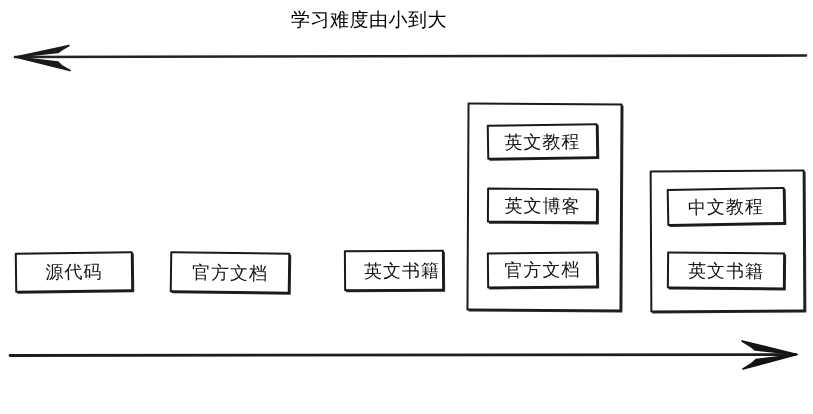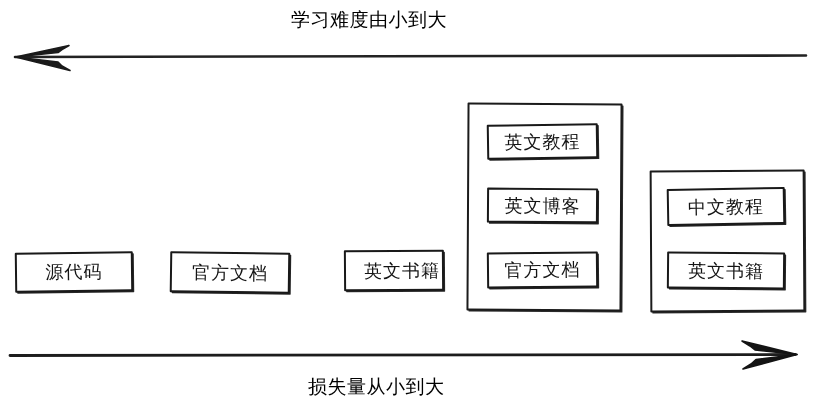--- a/index.html
+++ b/index.html
@@ -135,15 +135,14 @@
   <div class="node-box" id="node-chinese-blog">
     <span class="node-label">英文书籍</span>
   </div>
 
   <svg class="arrow-svg" id="bottom-axis-arrow" viewBox="0 0 813 50">
     <path d="M10,25.5 L795,24.5" stroke="#1d1d1d" stroke-width="2.8" stroke-linecap="round" fill="none"></path>
     <path d="M797,24.5 L742,11 L750,16 L755,20 Z" fill="#141414" stroke="#141414" stroke-width="1.6" stroke-linejoin="round"></path>
     <path d="M797,24.5 L743,39 L751,34 L756,29.5 Z" fill="#141414" stroke="#141414" stroke-width="1.6" stroke-linejoin="round"></path>
   </svg>
 
-  <div class="axis-label" id="bottom-axis-label">损失量从小到大</div>
 
 </div>
 
 </body></html>

